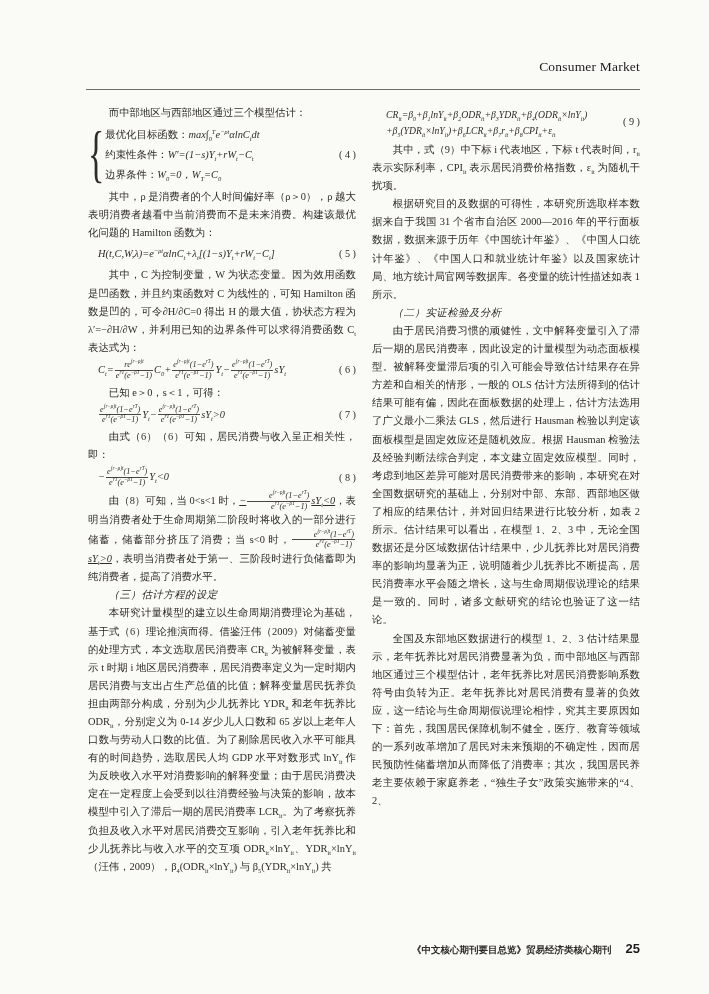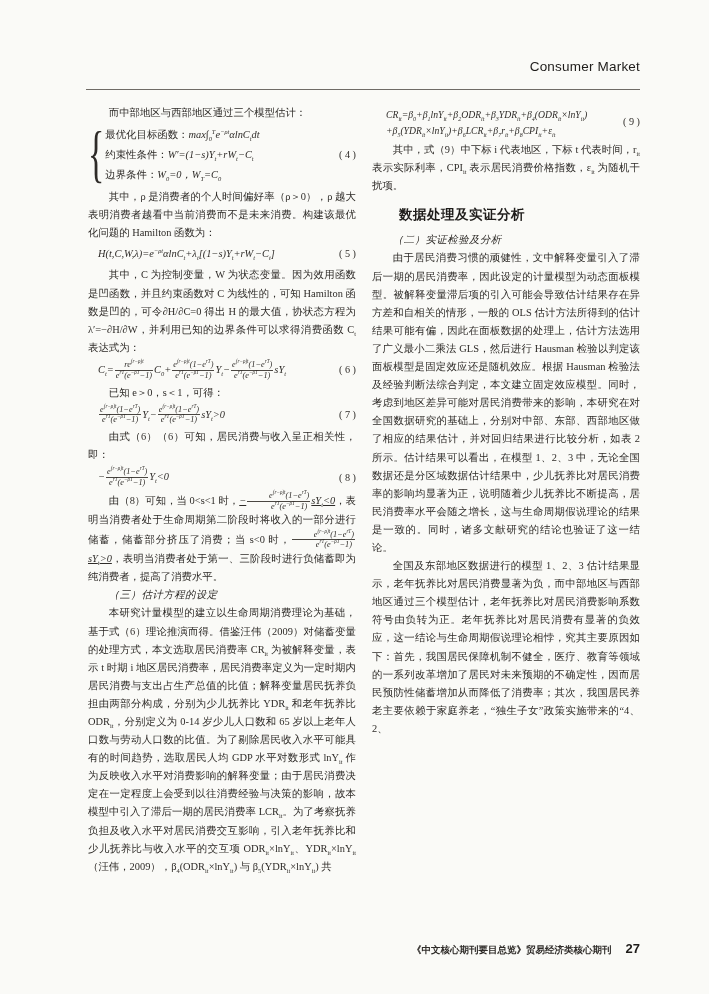--- a/index.html
+++ b/index.html
@@ -6,21 +6,21 @@
   body {
     width:709px; height:994px;
     background:#fafaf7;
     font-family:"Liberation Serif","DejaVu Serif",serif;
     color:#2e2b28;
     position:relative;
     overflow:hidden;
   }
   .header-title {
     position:absolute; top:59px; right:69px;
-    font-family:Liberation Sans, sans-serif;
+    font-family:Liberation Serif, serif;
     font-size:13.5px; letter-spacing:0.2px; color:#1e1c1a;
   }
   .header-rule {
     position:absolute; top:89px; left:86px; width:554px; height:1px;
     background:#6f6b66;
   }
   .content {
     position:absolute; top:104px; left:88px; width:552px;
     display:flex; gap:16px;
   }
@@ -151,28 +151,28 @@
     <div class="eq-row">
       <div class="eq-body small">
         <div>CR<sub>it</sub>=β<sub>0</sub>+β<sub>1</sub>lnY<sub>it</sub>+β<sub>2</sub>ODR<sub>it</sub>+β<sub>3</sub>YDR<sub>it</sub>+β<sub>4</sub>(ODR<sub>it</sub>×lnY<sub>it</sub>)</div>
         <div>+β<sub>5</sub>(YDR<sub>it</sub>×lnY<sub>it</sub>)+β<sub>6</sub>LCR<sub>it</sub>+β<sub>7</sub>r<sub>it</sub>+β<sub>8</sub>CPI<sub>it</sub>+ε<sub>it</sub></div>
       </div>
       <span class="eq-no">( 9 )</span>
     </div>
 
     <p class="ind">其中，式（9）中下标 i 代表地区，下标 t 代表时间，r<sub>it</sub> 表示实际利率，CPI<sub>it</sub> 表示居民消费价格指数，ε<sub>it</sub> 为随机干扰项。</p>
 
-    <div class="section-title">数据处理及实证分析</div>
 
 
+    <p class="ind">根据研究目的及数据的可得性，本研究所选取样本数据来自于我国 31 个省市自治区 2000—2016 年的平行面板数据，数据来源于历年《中国统计年鉴》、《中国人口统计年鉴》、《中国人口和就业统计年鉴》以及国家统计局、地方统计局官网等数据库。各变量的统计性描述如表 1 所示。</p>
 
     <p class="ind sub-heading">（二）实证检验及分析</p>
 
     <p class="ind">由于居民消费习惯的顽健性，文中解释变量引入了滞后一期的居民消费率，因此设定的计量模型为动态面板模型。被解释变量滞后项的引入可能会导致估计结果存在异方差和自相关的情形，一般的 OLS 估计方法所得到的估计结果可能有偏，因此在面板数据的处理上，估计方法选用了广义最小二乘法 GLS，然后进行 Hausman 检验以判定该面板模型是固定效应还是随机效应。根据 Hausman 检验法及经验判断法综合判定，本文建立固定效应模型。同时，考虑到地区差异可能对居民消费带来的影响，本研究在对全国数据研究的基础上，分别对中部、东部、西部地区做了相应的结果估计，并对回归结果进行比较分析，如表 2 所示。估计结果可以看出，在模型 1、2、3 中，无论全国数据还是分区域数据估计结果中，少儿抚养比对居民消费率的影响均显著为正，说明随着少儿抚养比不断提高，居民消费率水平会随之增长，这与生命周期假说理论的结果是一致的。同时，诸多文献研究的结论也验证了这一结论。</p>
 
     <p class="ind">全国及东部地区数据进行的模型 1、2、3 估计结果显示，老年抚养比对居民消费显著为负，而中部地区与西部地区通过三个模型估计，老年抚养比对居民消费影响系数符号由负转为正。老年抚养比对居民消费有显著的负效应，这一结论与生命周期假说理论相悖，究其主要原因如下：首先，我国居民保障机制不健全，医疗、教育等领域的一系列改革增加了居民对未来预期的不确定性，因而居民预防性储蓄增加从而降低了消费率；其次，我国居民养老主要依赖于家庭养老，“独生子女”政策实施带来的“4、2、</p>
   </div>
 </div>
 
 <div class="footer">
   <span class="footer-note">《中文核心期刊要目总览》贸易经济类核心期刊</span>
-  <span class="footer-page">27</span>
+  <span class="footer-page">25</span>
 </div>
 
 </body></html>

